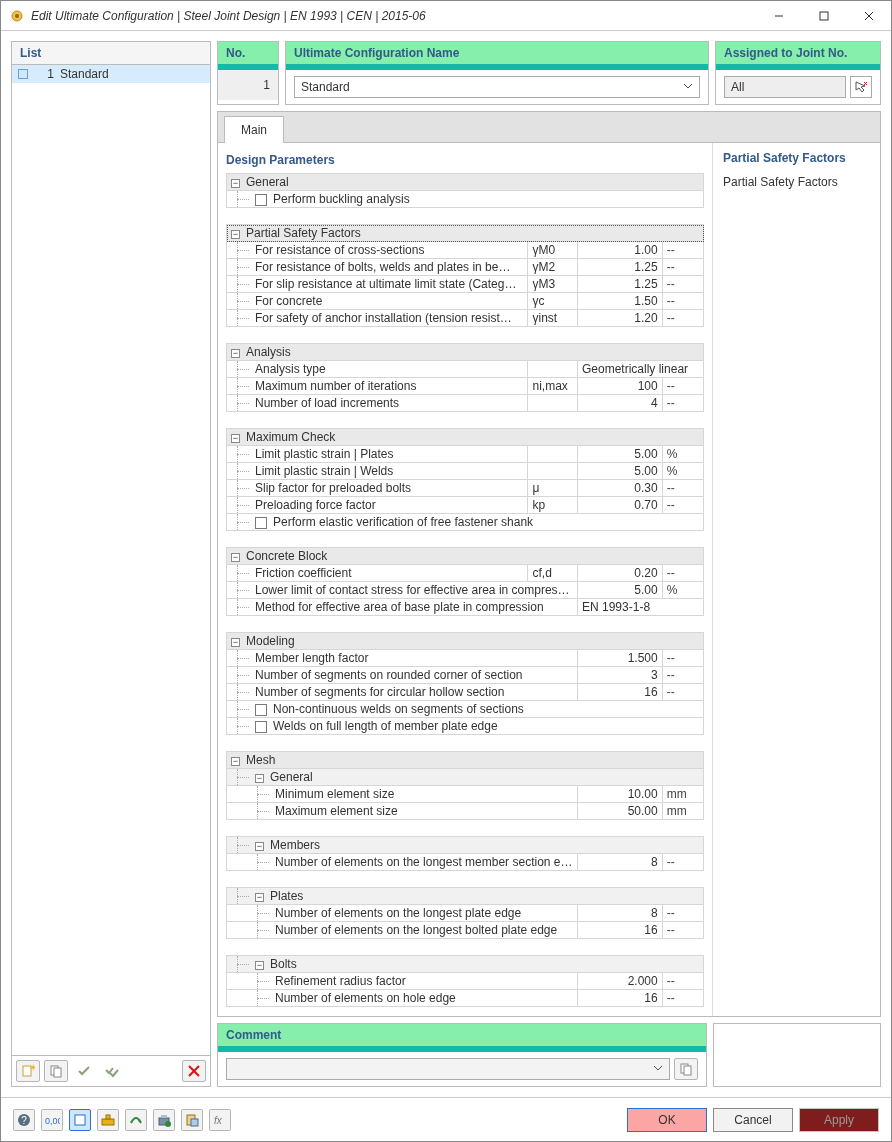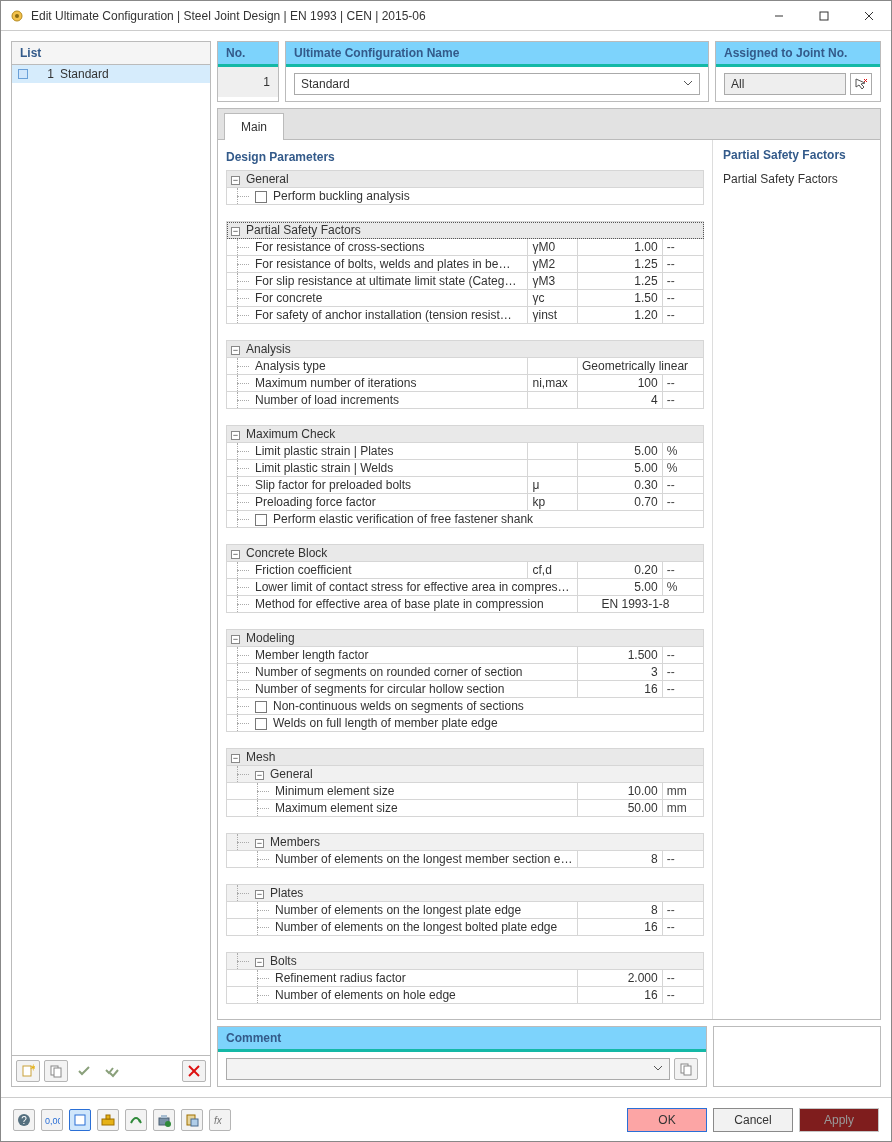--- a/index.html
+++ b/index.html
@@ -1,40 +1,40 @@
 <!DOCTYPE html>
 <html><head>
 <meta charset="utf-8">
 <style>
   * { box-sizing: border-box; }
   html, body { margin:0; padding:0; font-family: "Segoe UI", Tahoma, sans-serif; font-size:12px; color:#333; background:#fff; }
   .window { width:892px; height:1142px; border:1px solid #888; display:flex; flex-direction:column; position:relative; }
   
   .titlebar { height:30px; display:flex; align-items:center; border-bottom:1px solid #ccc; }
   .titlebar .icon { width:16px; height:16px; margin:0 6px 0 8px; display:flex; align-items:center; justify-content:center; }
-  .titlebar .title { flex:1; font-size:12px; color:#333; }
+  .titlebar .title { flex:1; font-size:12px; color:#333;font-style:italic; }
   .titlebar .winbtn { width:45px; height:29px; display:flex; align-items:center; justify-content:center; }
   
   .body-area { flex:1; display:flex; padding:10px; gap:6px; overflow:hidden; background:#fff; }
   
   .list-panel { width:200px; border:1px solid #bbb; display:flex; flex-direction:column; }
   .list-header { background:#f5f5f5; border-bottom:1px solid #bbb; padding:4px 8px; color:#335a8a; font-weight:600; }
   .list-body { flex:1; overflow:auto; }
   .list-row { display:flex; align-items:center; padding:2px 6px; background:#d6ecfc; }
   .list-row .sq { width:10px; height:10px; border:1px solid #6aa0d8; background:#cfe6fb; margin-right:8px; }
   .list-row .num { width:18px; text-align:right; margin-right:6px; }
   .list-toolbar { display:flex; align-items:center; gap:4px; padding:4px; border-top:1px solid #bbb; }
   .tbtn { width:24px; height:22px; border:1px solid #b5b5b5; background:#f3f3f3; display:flex; align-items:center; justify-content:center; border-radius:2px; cursor:pointer; }
   .tbtn.flat { border-color:transparent; background:transparent; }
   .spacer { flex:1; }
   
   .right-col { flex:1; display:flex; flex-direction:column; gap:6px; min-width:0; }
   .top-row { display:flex; gap:6px; }
   .box { border:1px solid #bbb; background:#fff; }
-  .box-header { background:#7dd3fc; padding:4px 8px; color:#335a8a; font-weight:600; border-bottom:3px solid #14b8a6; }
+  .box-header { background:#86efac; padding:4px 8px; color:#335a8a; font-weight:600; border-bottom:6px solid #14b8a6; }
   .box-body { padding:6px 8px; }
   .no-box { width:62px; }
   .no-body { display:flex; justify-content:flex-end; align-items:center; height:30px; padding:0 8px; background:#efefef; }
   .name-box { flex:1; }
   .select { width:100%; height:22px; border:1px solid #aaa; background:#fff; display:flex; align-items:center; padding:0 6px; position:relative; }
   .select .chev { position:absolute; right:6px; top:4px; }
   .assign-box { width:166px; }
   .assign-body { display:flex; align-items:center; gap:4px; }
   .assign-input { flex:1; height:22px; border:1px solid #aaa; background:#eee; padding:0 6px; display:flex; align-items:center; }
   .assign-btn { width:22px; height:22px; border:1px solid #aaa; display:flex; align-items:center; justify-content:center; cursor:pointer; background:#fff;}
@@ -324,21 +324,21 @@
                     <td class="val">0.20</td>
                     <td class="unit">--</td>
                   </tr>
               <tr>
                     <td class="indent1" colspan="2"><span class="dotlead"></span><span>Lower limit of contact stress for effective area in compression</span></td>
                     <td class="val">5.00</td>
                     <td class="unit">%</td>
                   </tr>
               <tr>
                     <td class="indent1" colspan="2"><span class="dotlead"></span><span>Method for effective area of base plate in compression</span></td>
-                    <td class="val" colspan="2" style="text-align:center;padding-right:14px">EN 1993-1-8</td>
+                    <td class="val" colspan="2" style="text-align:left;padding-right:14px">EN 1993-1-8</td>
                   </tr>
 
               <tr style="height:8px">
                     <td colspan="4" style="border:none"></td>
                   </tr>
 
               <tr class="group">
                     <td colspan="4"><span class="toggler">−</span><span>Modeling</span></td>
                   </tr>
               <tr>

